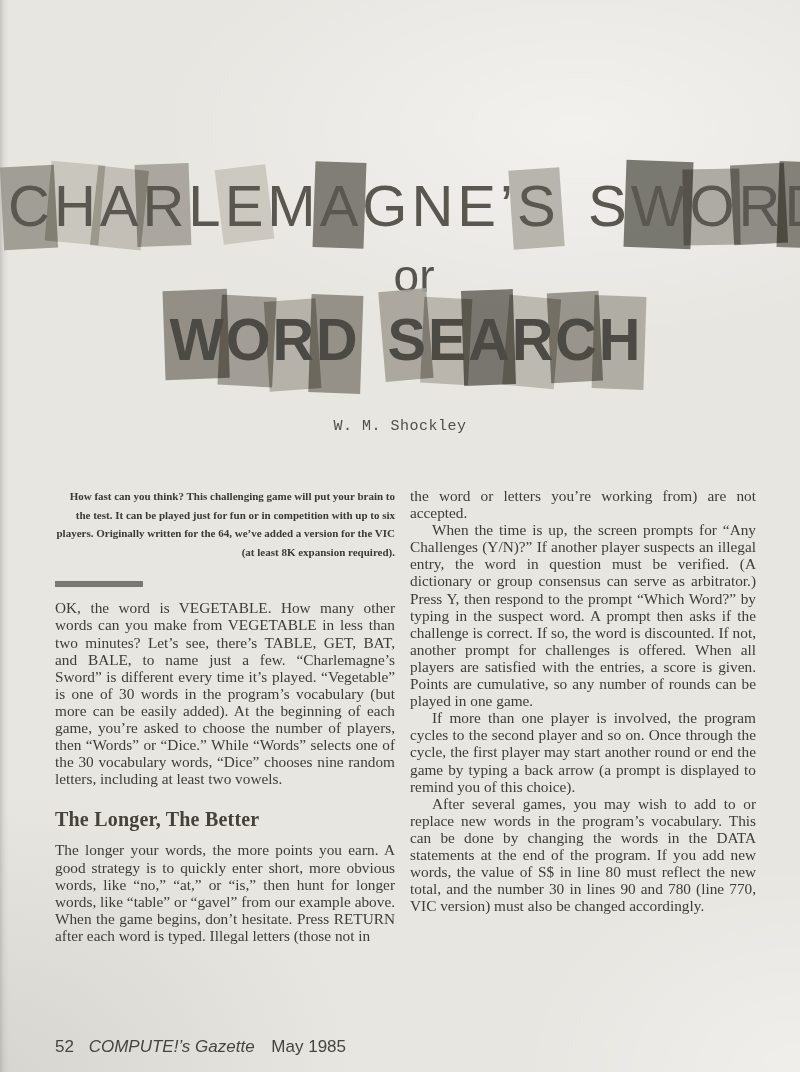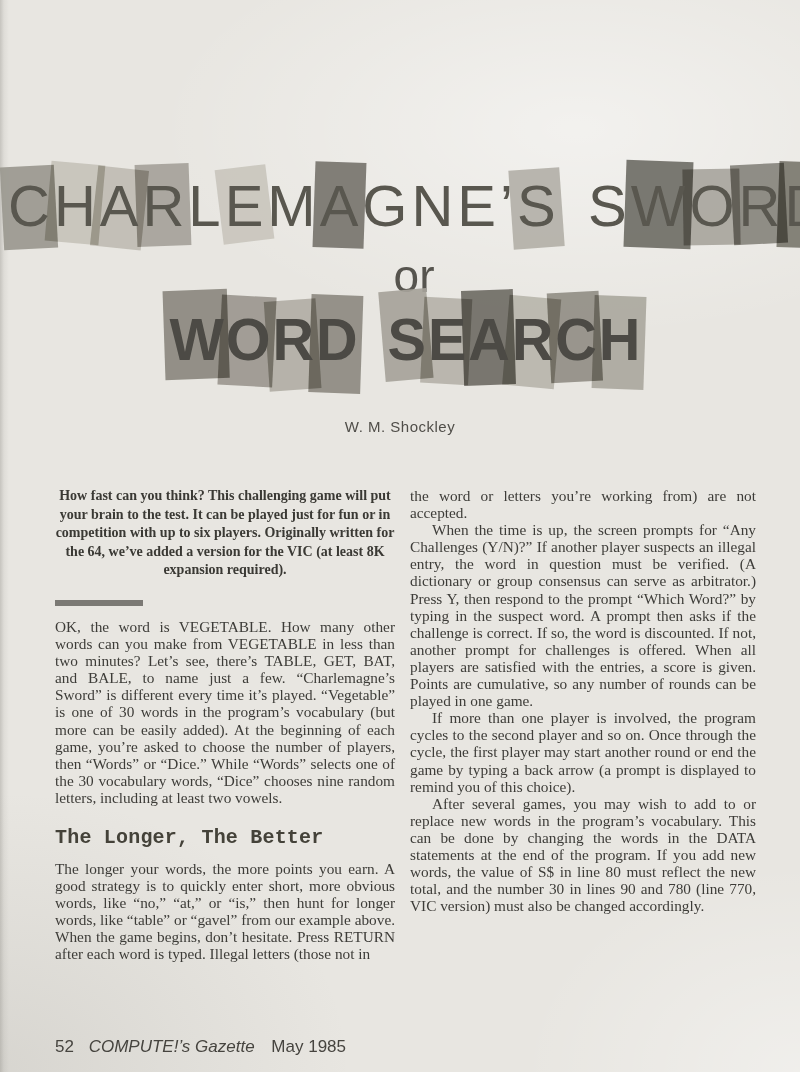--- a/index.html
+++ b/index.html
@@ -45,48 +45,48 @@
     background:var(--blk,transparent);
     transform:rotate(var(--rot,0deg));
     mix-blend-mode:multiply;
     opacity:0.92;
   }
   .rl.nb::before{display:none;}
   .rl.sp{width:0.42em;}
   
   .byline{
     text-align:center;margin-top:46px;
-    font-family:Liberation Sans, sans-serif;
+    font-family:Liberation Mono, monospace;
     font-size:15px;color:#504e49;letter-spacing:0.5px;
   }
   
   .columns{
     display:flex;gap:15px;
     padding:0 39px 0 55px;
     margin-top:52px;
   }
   .col{width:346px;}
   .col.left{width:340px;}
   p{margin:0;}
   .lede{
-    font-size:14px;line-height:18.6px;font-weight:700;
-    color:#3a3934;text-align:center;
+    font-size:11px;line-height:18.6px;font-weight:700;
+    color:#3a3934;text-align:right;
   }
   .rule{
     width:88px;height:6px;background:#7b7974;
     margin-top:20px;
   }
   .body{
     font-size:15.3px;line-height:17.1px;
     text-align:justify;color:#3d3c38;
   }
   .col.left .body.first{margin-top:12px;}
   .ind{text-indent:22px;}
   h2{
-    font-family:Liberation Mono, monospace;
+    font-family:Liberation Serif, serif;
     font-size:20px;line-height:24px;font-weight:700;
     color:#444239;margin:20px 0 10px 0;letter-spacing:0.2px;
   }
   
   .footer{
     position:absolute;left:55px;top:1037px;
     font-family:"Liberation Sans", sans-serif;
     font-size:17px;color:#46443f;
   }
   .footer .pgnum{font-weight:400;margin-right:10px;}

